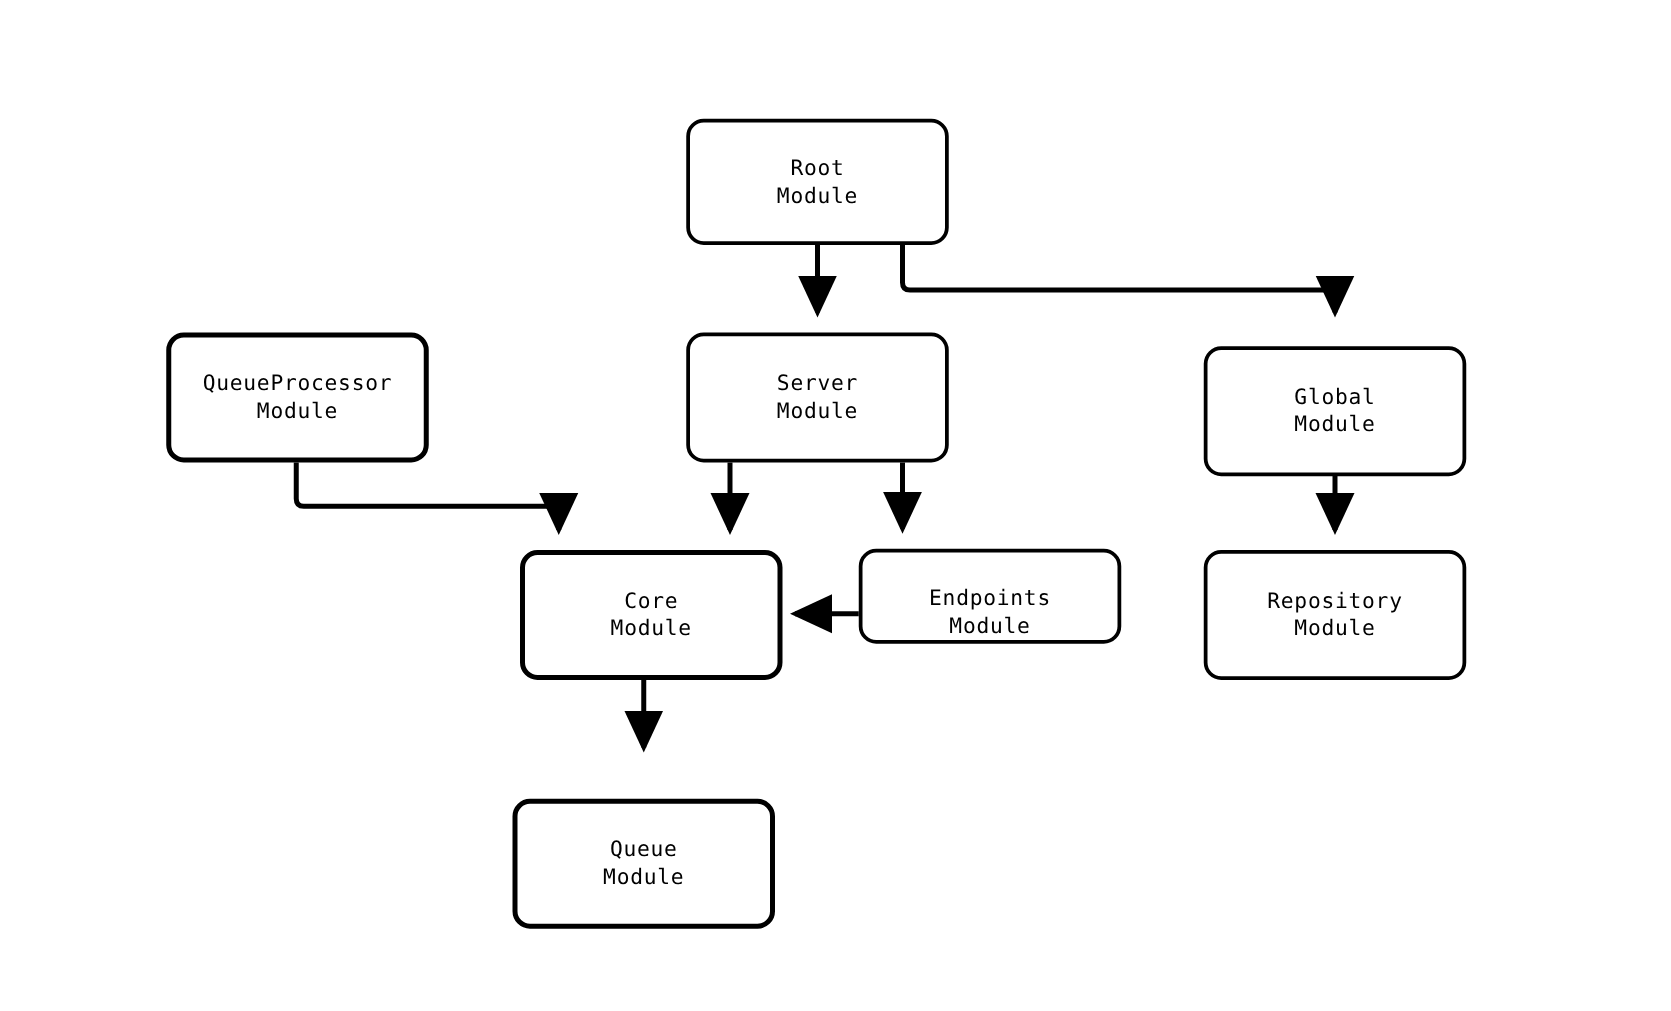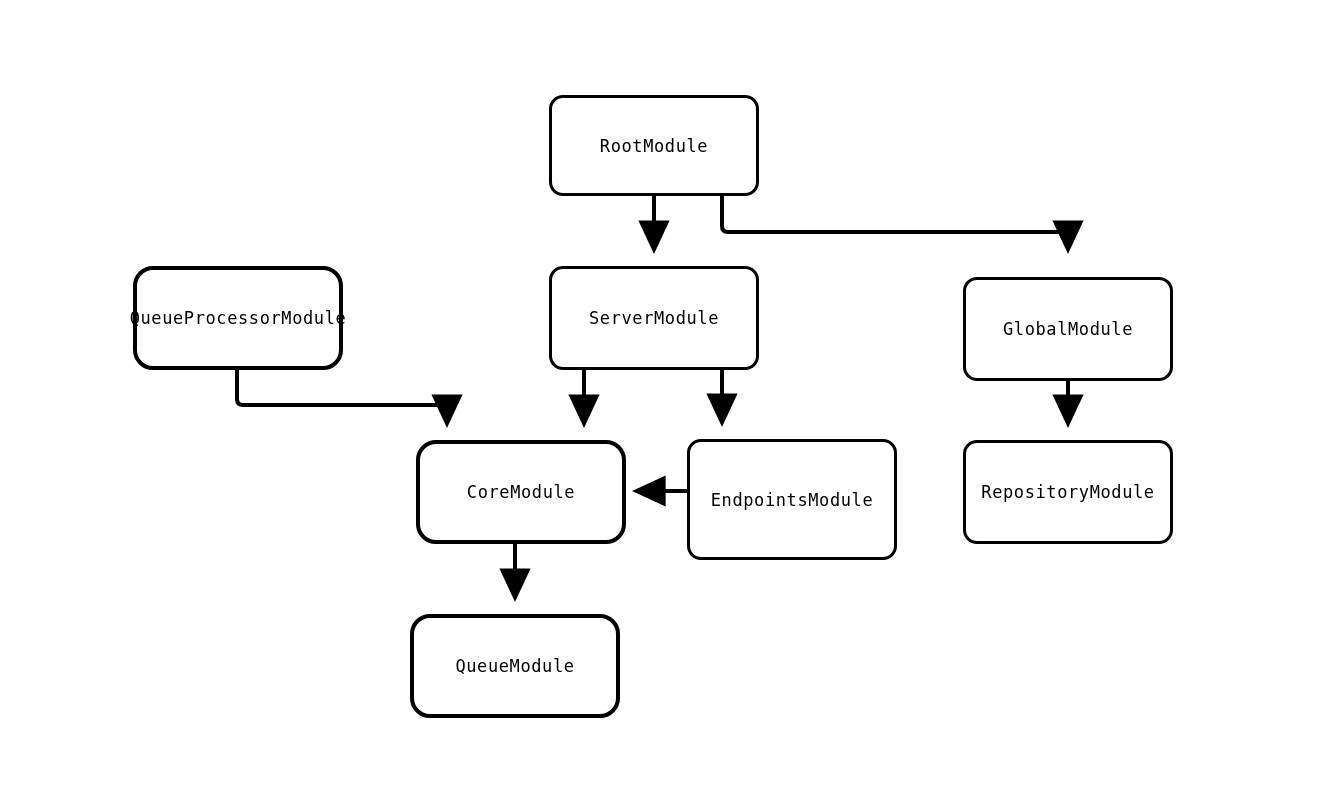--- a/index.html
+++ b/index.html
@@ -24,28 +24,27 @@
     width: 1337px;
     height: 809px;
   }
   .node {
     position: absolute;
     box-sizing: border-box;
     background: #ffffff;
     border: 3px solid #000000;
     border-radius: 14px;
     display: flex;
-    flex-direction: row;
+    flex-direction: column;
     align-items: center;
     justify-content: center;
     z-index: 2;
   }
   .node.heavy {
     border-width: 4px;
-    border-radius: 20px;
   }
   .node .line {
     font-family: "DejaVu Sans Mono", monospace;
     font-size: 17px;
     line-height: 22px;
     color: #000000;
     letter-spacing: 0.6px;
     white-space: nowrap;
     text-align: center;
   }
@@ -97,28 +96,28 @@
   <div class="node" style="left: 963px; top: 266px; width: 210px; height: 104px; margin-top: 11px;">
     <span class="line">Global</span>
     <span class="line">Module</span>
   </div>
 
   <div class="node heavy" style="left: 416px; top: 440px; width: 210px; height: 104px;">
     <span class="line">Core</span>
     <span class="line">Module</span>
   </div>
 
-  <div class="node" style="left: 687px; top: 439px; width: 210px; height: 121px;">
+  <div class="node" style="left: 687px; top: 439px; width: 210px; height: 76px; justify-content: flex-end;">
     <span class="line">Endpoints</span>
     <span class="line">Module</span>
   </div>
 
   <div class="node" style="left: 963px; top: 440px; width: 210px; height: 104px;">
     <span class="line">Repository</span>
     <span class="line">Module</span>
   </div>
 
-  <div class="node heavy" style="left: 410px; top: 614px; width: 210px; height: 104px;">
+  <div class="node heavy" style="left: 410px; top: 639px; width: 210px; height: 104px;">
     <span class="line">Queue</span>
     <span class="line">Module</span>
   </div>
 
 </div>
 
 </body></html>

